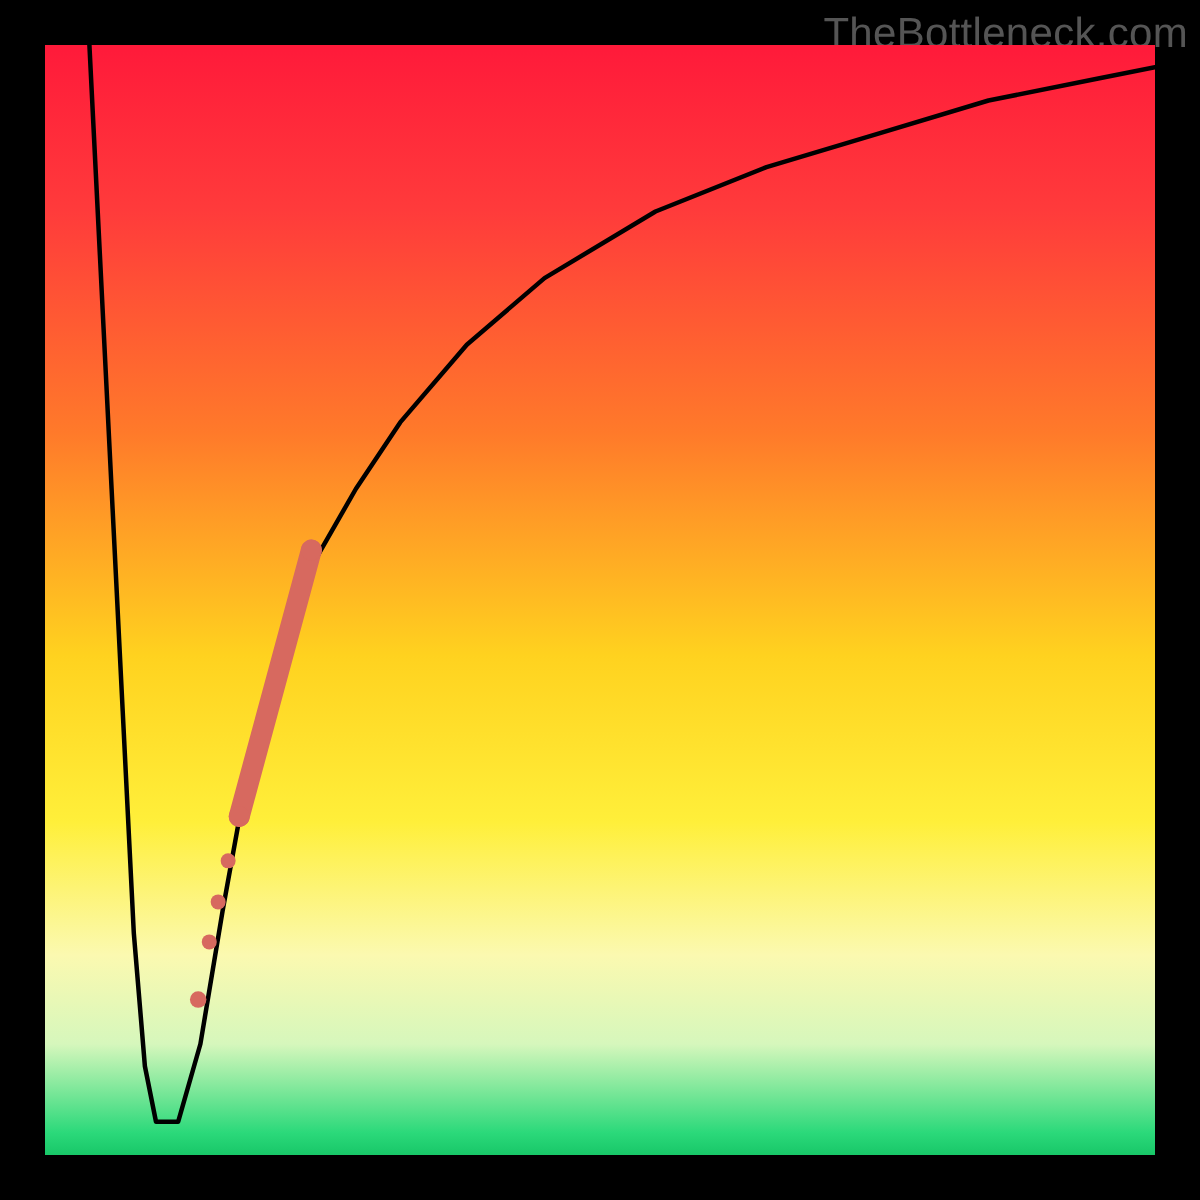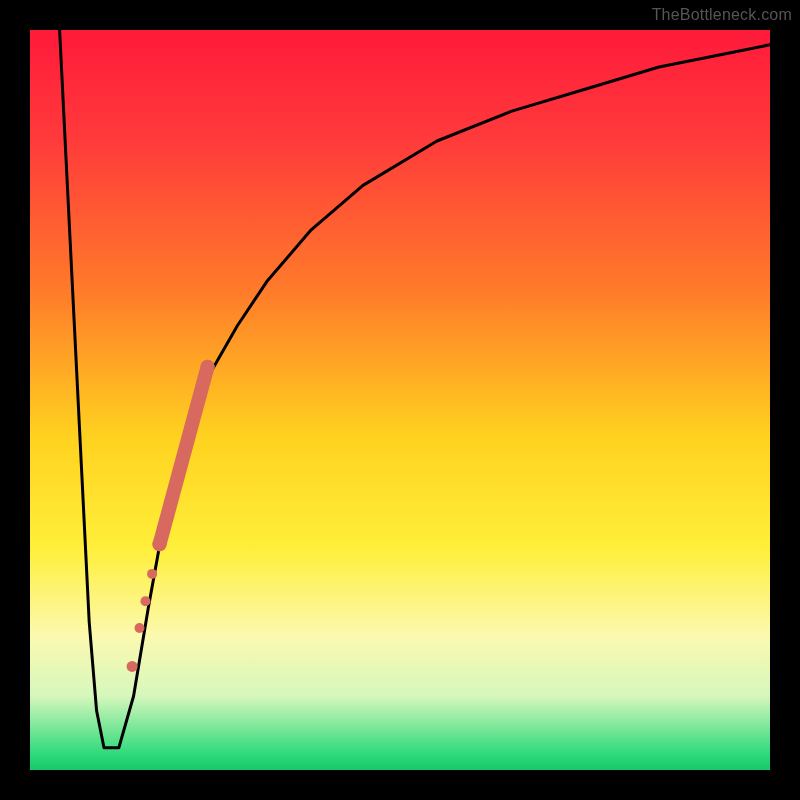--- a/index.html
+++ b/index.html
@@ -23,21 +23,21 @@
     left: 30px;
     width: 740px;
     height: 740px;
     
   }
   .watermark {
     position: absolute;
     top: 6px;
     right: 8px;
     color: #555;
-    font-size: 16px;
+    font-size: 28px;
     font-weight: 500;
     letter-spacing: 0.2px;
     user-select: none;
   }
   svg {
     position: absolute;
     top: 0;
     left: 0;
   }
 </style>

